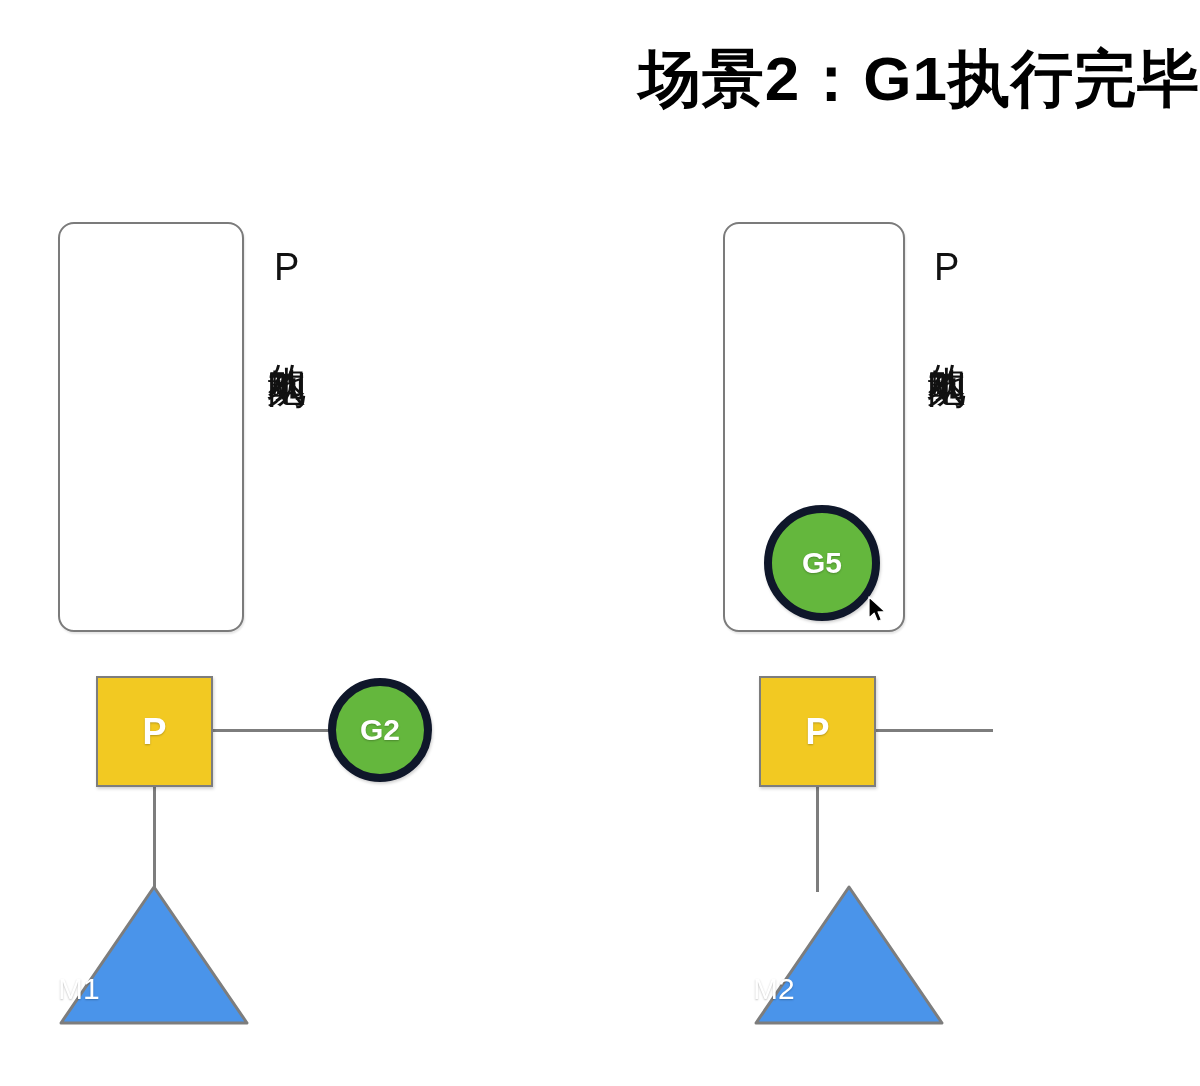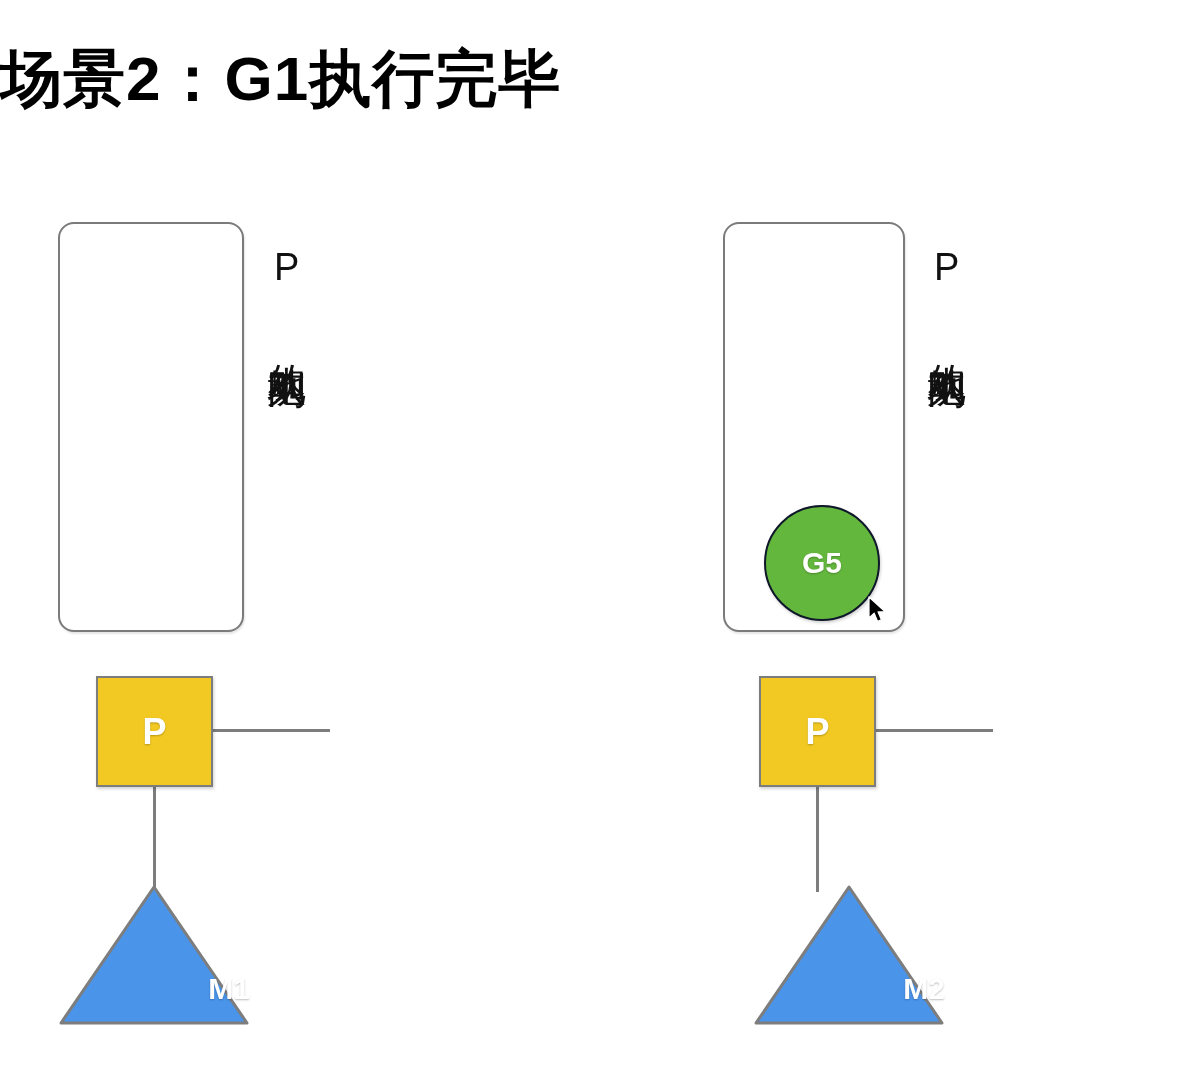--- a/index.html
+++ b/index.html
@@ -17,21 +17,21 @@
     background: #ffffff;
     overflow: hidden;
   }
 
   
   .title {
     position: absolute;
     left: 0;
     top: 48px;
     width: 1200px;
-    text-align: left;
+    text-align: right;
     font-size: 62px;
     font-weight: bold;
     color: #000000;
     letter-spacing: 1px;
     white-space: nowrap;
     line-height: 1.0;
   }
 
   
   .queue-panel {
@@ -55,21 +55,21 @@
     white-space: nowrap;
     font-weight: 400;
   }
 
   
   .g-circle {
     position: absolute;
     box-sizing: border-box;
     border-radius: 50%;
     background: #64b73d;
-    border: 2px solid #0f172a;
+    border: 8px solid #0f172a;
     color: #ffffff;
     display: flex;
     align-items: center;
     justify-content: center;
     font-size: 30px;
     font-weight: bold;
     text-shadow: 0 1px 2px rgba(0,0,0,0.25);
     box-shadow: 1px 2px 3px rgba(0,0,0,0.18);
   }
 
@@ -94,24 +94,24 @@
     position: absolute;
   }
   .m-triangle svg {
     display: block;
   }
   .m-triangle .m-label {
     position: absolute;
     left: 0;
     width: 100%;
     bottom: 20px;
-    text-align: right;
+    text-align: left;
     color: #ffffff;
     font-size: 30px;
-    font-weight: bold;
+    font-weight: normal;
     text-shadow: 0 1px 2px rgba(0,0,0,0.25);
     pointer-events: none;
   }
 
   
   .connector {
     position: absolute;
     background: #7d7d7d;
   }
   .connector.h { height: 3px; }
@@ -134,20 +134,21 @@
   <div class="queue-panel" style="left:58px; top:222px; width:186px; height:410px;"></div>
 
   <div class="v-label" style="left:262px; top:246px;">P 的本地队列</div>
 
   <div class="connector h" style="left:213px; top:729px; width:117px;"></div>
 
   <div class="connector v" style="left:153px; top:787px; height:105px;"></div>
 
   <div class="p-square" style="left:96px; top:676px; width:117px; height:111px;">P</div>
 
+  <div class="g-circle" style="left:328px; top:678px; width:104px; height:104px;">G2</div>
 
   <div class="m-triangle" style="left:58px; top:884px; width:192px; height:142px;">
     <svg width="192" height="142" viewBox="0 0 192 142">
       <polygon points="96,3 189,139 3,139" fill="#4a94ea" stroke="#7d7d7d" stroke-width="3" stroke-linejoin="round"></polygon>
     </svg>
     <div class="m-label">M1</div>
   </div>
 
   <div class="queue-panel" style="left:723px; top:222px; width:182px; height:410px;"></div>
 

